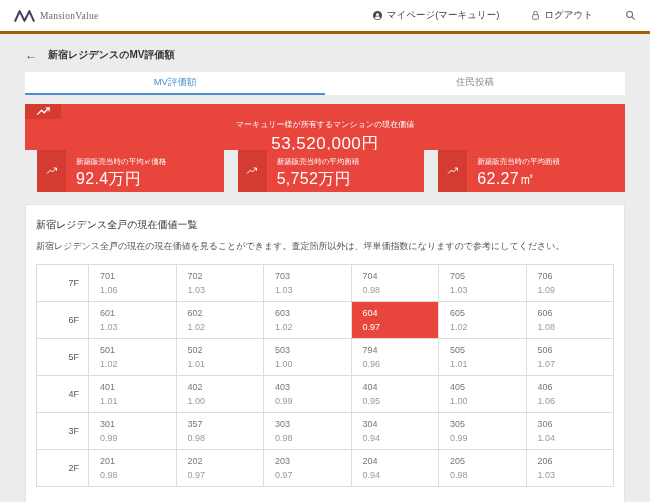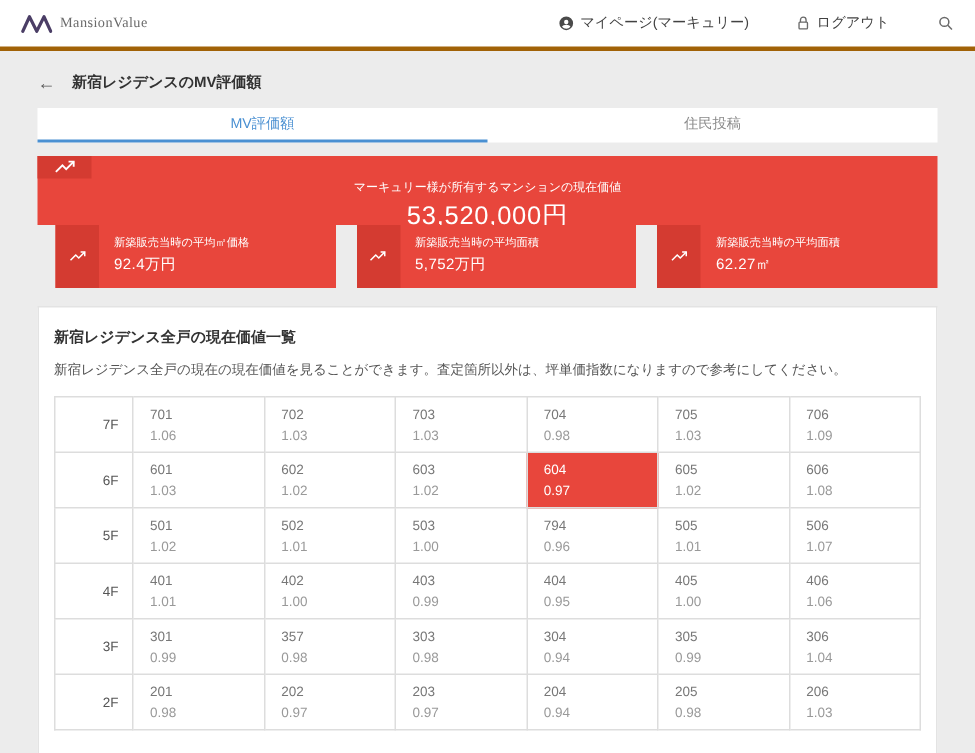--- a/index.html
+++ b/index.html
@@ -34,25 +34,25 @@
   .banner-body { flex:1; display:flex; flex-direction:column; align-items:center; justify-content:center; color:#fff; }
   .banner-label { font-size:8px; }
   .banner-value { font-size:17px; margin-top:2px; letter-spacing:.5px; }
 
   .stats { display:flex; gap:14px;padding-left:12px; }
   .stat-card { flex:1; height:42px; background:var(--accent-red,#e8463c); display:flex; }
   .stat-iconbox { width:29px; background:var(--accent-red-dark,#d43b31);
                   display:flex; align-items:center; justify-content:center; }
   .stat-body { flex:1; color:#fff; padding:7px 0 0 10px; }
   .stat-label { font-size:7.5px; }
-  .stat-value { font-size:10px; margin-top:2px; letter-spacing:.3px; }
+  .stat-value { font-size:16px; margin-top:2px; letter-spacing:.3px; }
 
   .panel { margin-top:12px; background:#fff; border:1px solid #e3e3e3; border-bottom:none;
            padding:13px 10px 20px; }
-  .section-title { font-size:10px; font-weight:bold; color:#333; }
+  .section-title { font-size:10px; font-weight:normal; color:#333; }
   .section-desc { font-size:9px; color:#555; margin-top:8px; }
 
   table { width:100%; border-collapse:collapse; margin-top:11px; table-layout:fixed; }
   td { border:1px solid #ddd; }
   .floor-cell { width:52px; text-align:right; padding-right:9px; font-size:9px; font-weight:normal; color:#555; }
   .unit-cell { padding:6px 0 6px 11px; vertical-align:top; cursor:pointer; }
   .unit-no  { font-size:9px; color:#777; }
   .unit-val { font-size:9px; color:#999; margin-top:4px; }
   .unit-cell.highlight { background:var(--accent-red,#e8463c); }
   .unit-cell.highlight .unit-no, .unit-cell.highlight .unit-val { color:#fff; }

